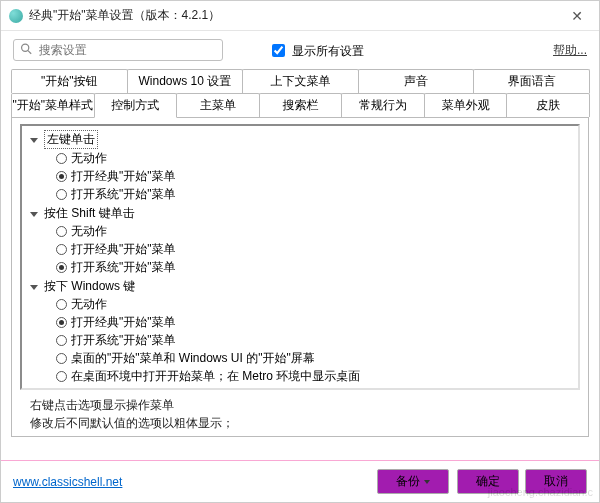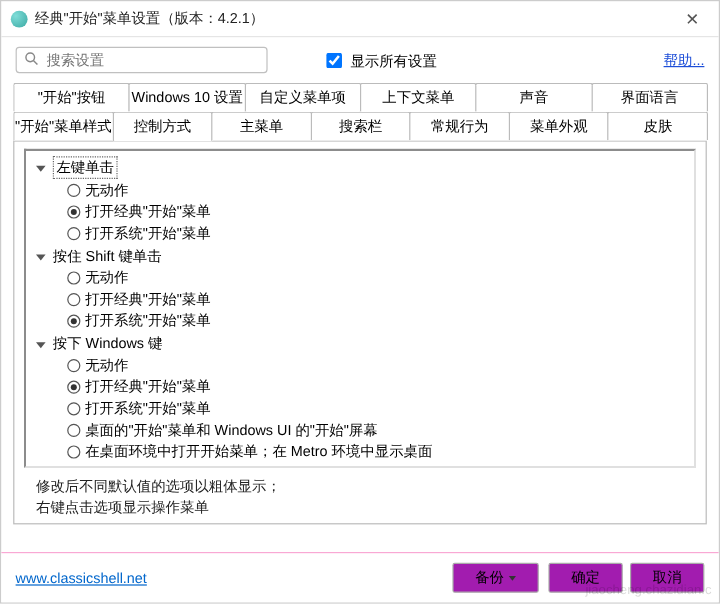--- a/index.html
+++ b/index.html
@@ -57,21 +57,21 @@
   .search-icon-svg { width: 14px; height: 14px; fill: #888; margin-right: 4px; }
   .search-input {
     border: none; outline: none;
     font-size: 12px; font-family: inherit;
     width: 100%;
     color: #888;
   }
   .showall { display: flex; align-items: flex-end; gap: 4px; margin-left: 25px; }
   .help-link {
     margin-left: auto;
-    color: #1d4ed8;
+    color: #404040;
     text-decoration: underline;
     cursor: pointer;
   }
   .tabs {
     margin: 0 10px;
   }
   .tab-row {
     display: flex;
   }
   .tab {
@@ -231,21 +231,20 @@
     <input type="checkbox" checked="" style="">
     <span>显示所有设置</span>
   </label>
   <span class="help-link">帮助...</span>
 </div>
 
 <div class="tabs">
   <div class="tab-row back" id="tab-row1">
       <div class="tab row1">"开始"按钮</div>
       <div class="tab row1">Windows 10 设置</div>
-      <div class="tab row1">自定义菜单项</div>
       <div class="tab row1">上下文菜单</div>
       <div class="tab row1">声音</div>
       <div class="tab row1">界面语言</div>
     </div>
   <div class="tab-row" id="tab-row2">
       <div class="tab row2">"开始"菜单样式</div>
       <div class="tab row2 active">控制方式</div>
       <div class="tab row2">主菜单</div>
       <div class="tab row2">搜索栏</div>
       <div class="tab row2">常规行为</div>
@@ -311,22 +310,22 @@
       <div class="option-row">
         <span class="radio-circle"></span>
         <span>在桌面环境中打开开始菜单；在 Metro 环境中显示桌面</span>
       </div>
       <div class="group-header">
         <span class="tree-icon"></span>
         <span class="group-label">按下 Shift + Win 键</span>
       </div>
     </div>
   <div class="hints">
+    <div>右键点击选项显示操作菜单</div>
     <div>修改后不同默认值的选项以粗体显示；</div>
-    <div>右键点击选项显示操作菜单</div>
   </div>
 </div>
 
 <div class="bottom-bar">
   <span class="url-link">www.classicshell.net</span>
   <div class="btn">
     <span>备份</span>
     <span class="caret"></span>
   </div>
   <div class="btn-row-right">

